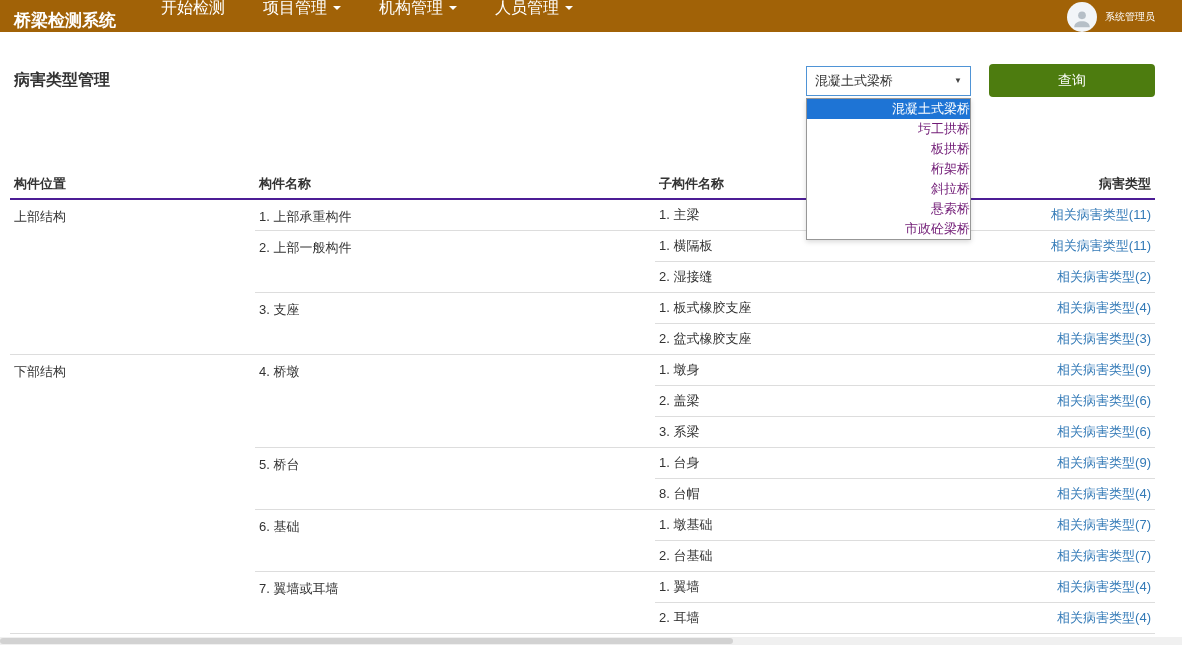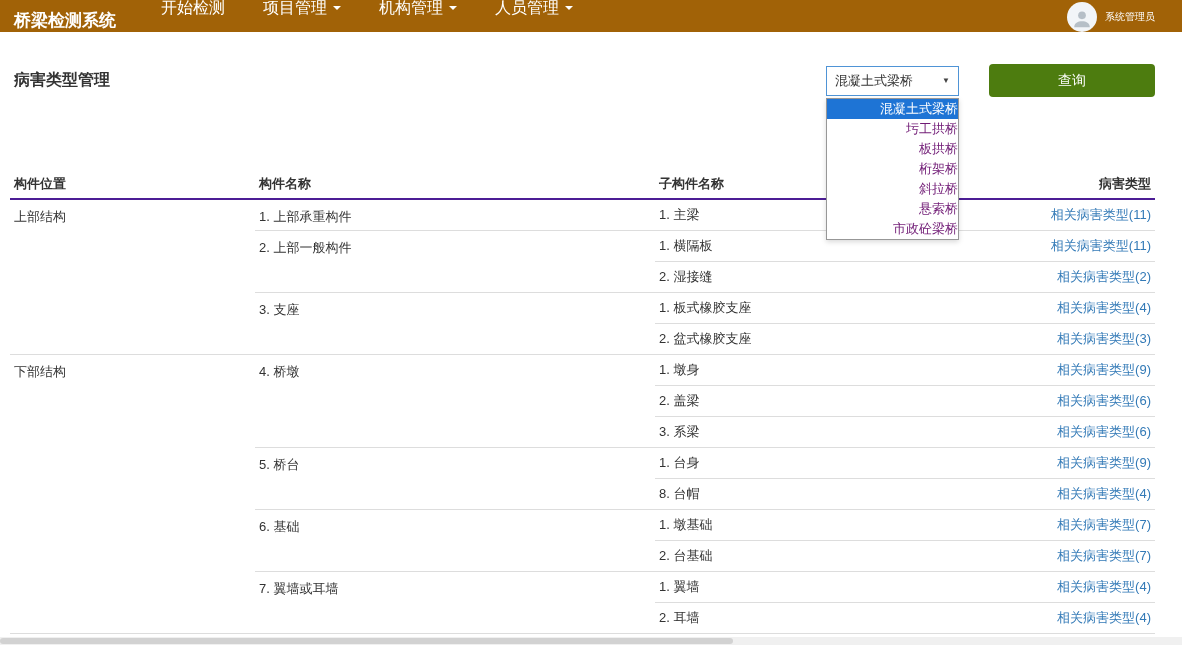--- a/index.html
+++ b/index.html
@@ -17,21 +17,21 @@
   .nav-right { margin-left:auto; display:flex; align-items:center; color:#fff; font-size:10px; cursor:pointer;margin-top:25px; }
   .avatar { width:30px; height:30px; border-radius:50%; background:#f2f5f8; margin-right:8px;
     display:flex; align-items:center; justify-content:center; overflow:hidden; }
   .avatar svg { width:22px; height:22px; fill:#b6bfc7; margin-top:4px; }
 
   
   main { padding:0 27px 0 10px; }
   .controls { display:flex; align-items:center; margin-top:32px; }
   .page-title { font-size:16px; font-weight:600; color:#333; flex:1; padding-left:4px; }
 
-  .select-wrap { position:relative; width:133px; margin-right:30px;text-align:right; }
+  .select-wrap { position:relative; width:165px; margin-right:18px;text-align:right; }
   .select { height:30px; border:1px solid #4f94d6; background:#fff; display:flex; align-items:center;
     justify-content:space-between; padding:0 8px; font-size:13px; color:#333; cursor:pointer; }
   .select-arrow { font-size:8px; color:#444; }
   .dd-list { position:absolute; top:32px; left:0; width:100%; background:#fff;
     border:1px solid #979797; z-index:20; box-shadow:0 2px 5px rgba(0,0,0,.15); }
   .dd-option { height:20px; line-height:20px; font-size:13px; padding-left:8px; color:#701a75; cursor:pointer; white-space:nowrap; }
   .dd-option.selected { background:#1e74d5; color:#fff; }
 
   .btn-primary { width:166px; height:33px; background:#4d7c0f; color:#fff; font-size:14px;
     border:none; border-radius:4px; cursor:pointer; }

